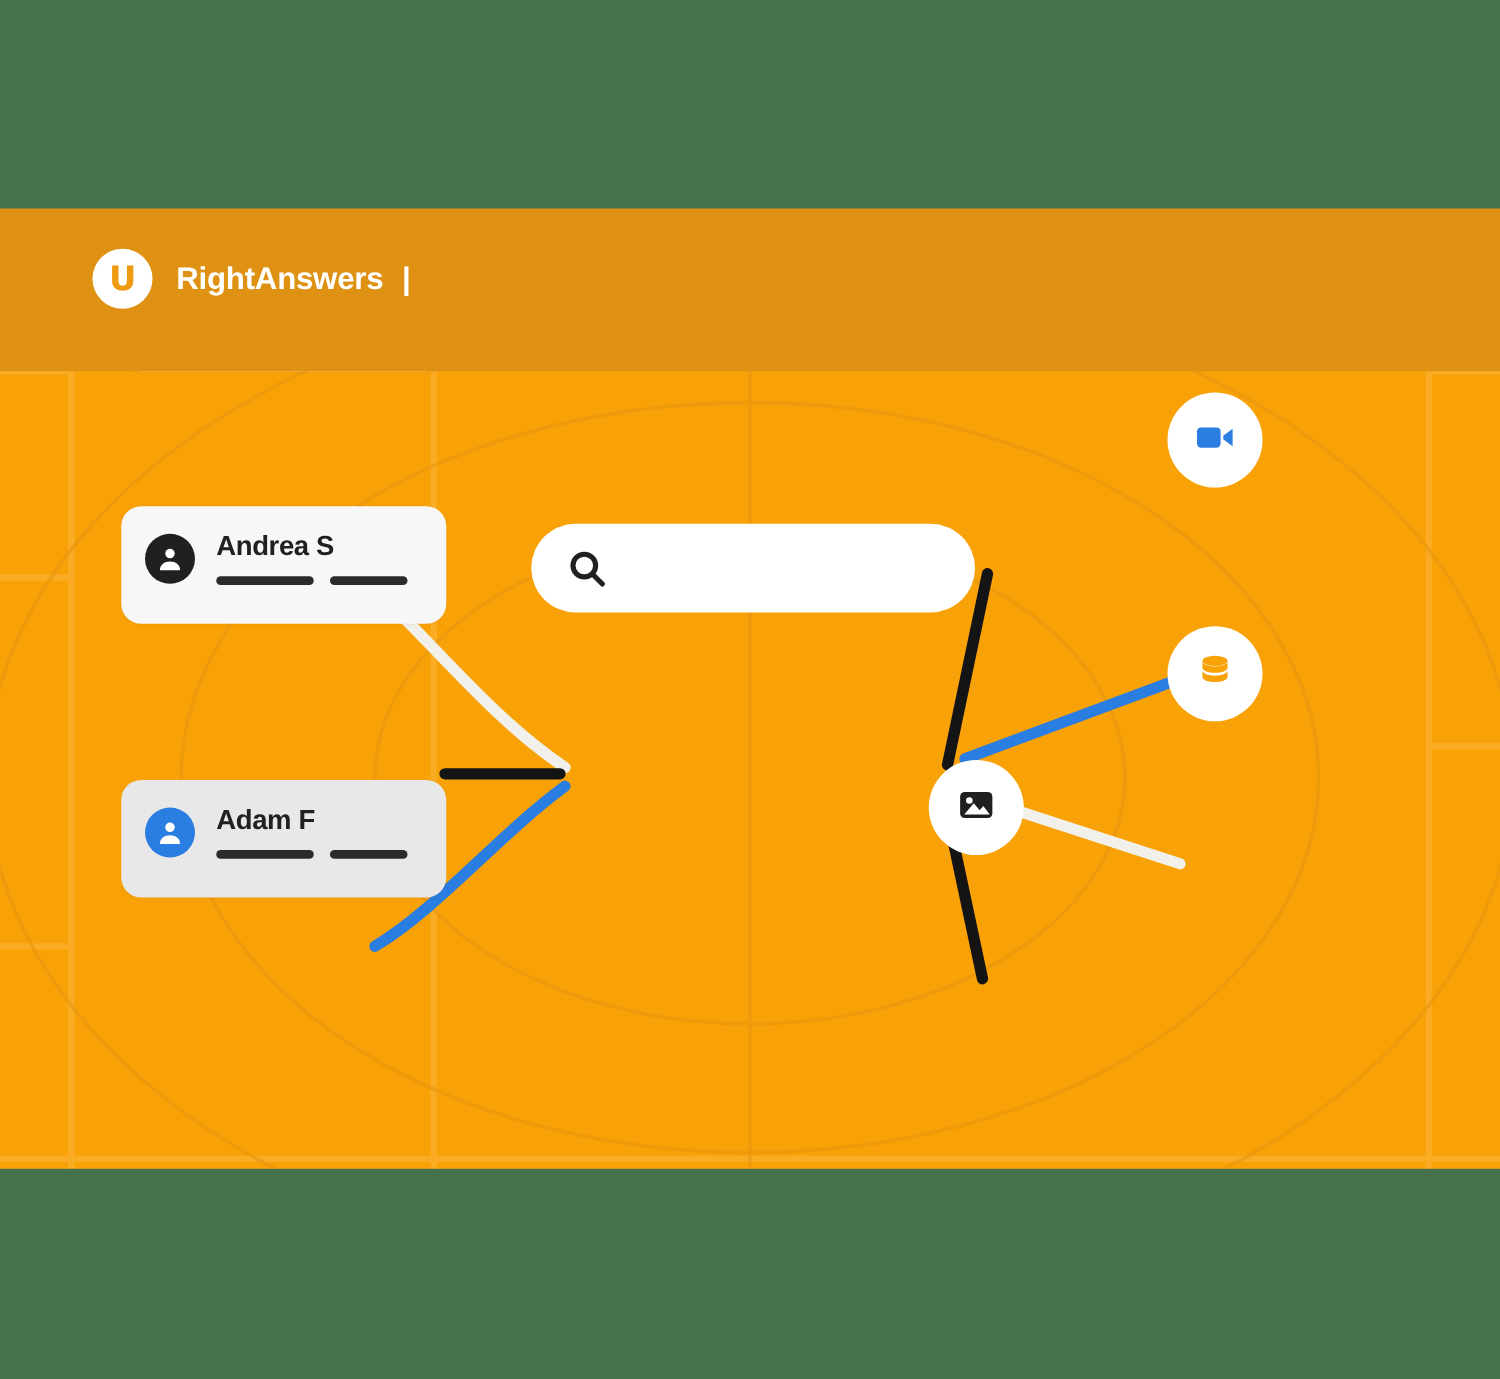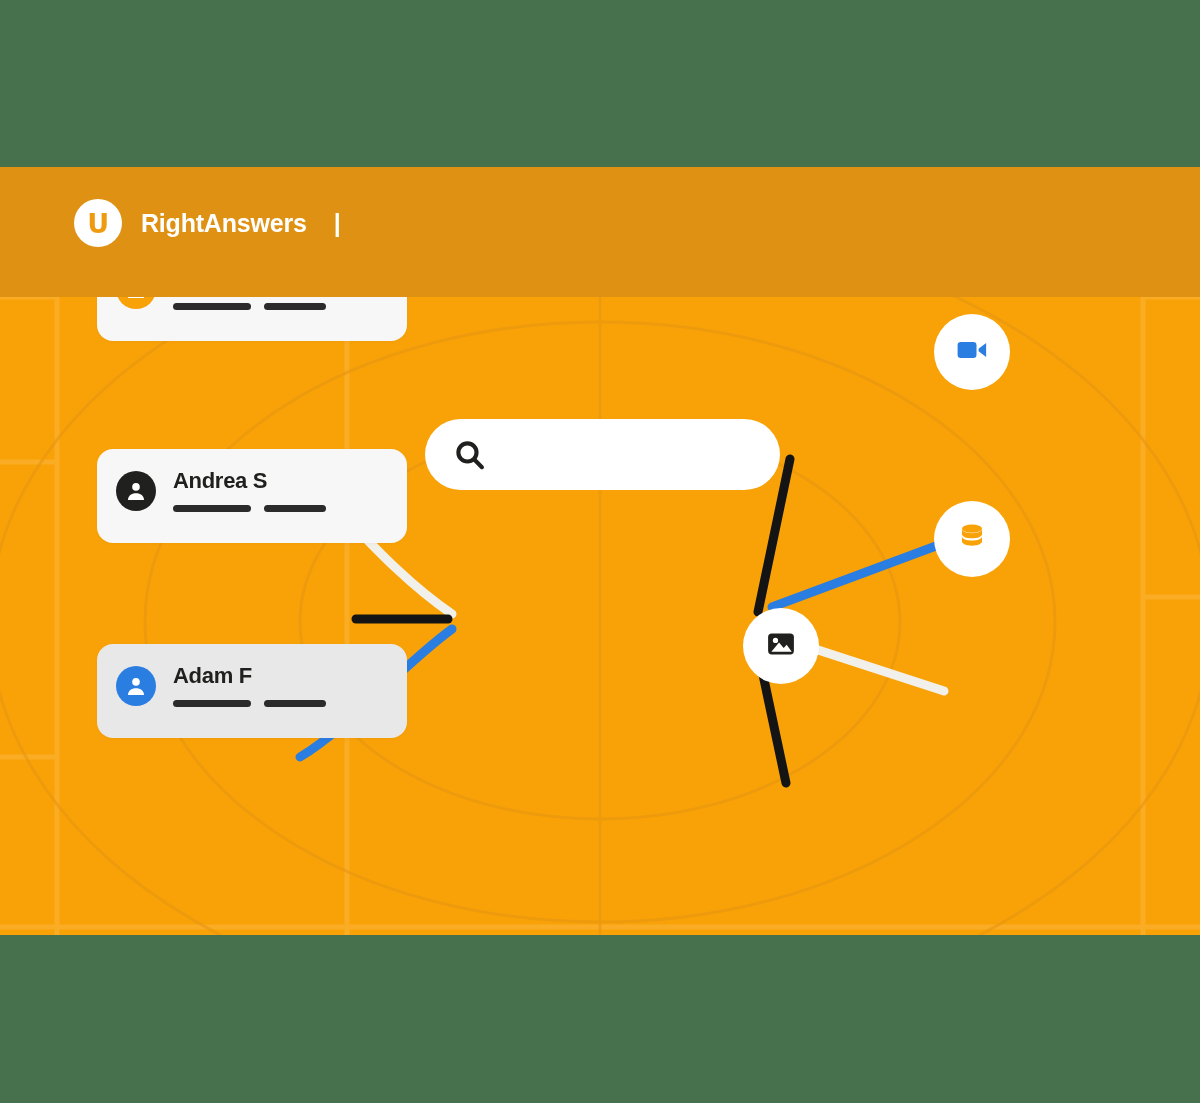--- a/index.html
+++ b/index.html
@@ -83,21 +83,21 @@
     position: absolute;
     left: 141px;
     top: 42px;
     color: #ffffff;
     font-size: 25px;
     font-weight: bold;
     letter-spacing: -0.2px;
     white-space: nowrap;
     display: flex;
     align-items: baseline;
-    gap: 12px;
+    gap: 0;
   }
   #header-title .brand { }
   #header-title .sep {
     padding: 0 18px 0 15px;
     font-weight: bold;
   }
   #header-title .sub { }
 
   
   #graph {
@@ -105,28 +105,27 @@
     left: 0;
     top: 167px;
     width: 1200px;
     height: 768px;
     z-index: 3;
   }
 
   
   .person-card {
     position: absolute;
-    width: 310px;
+    width: 260px;
     height: 94px;
     border-radius: 16px;
     background: #f7f7f7;
     z-index: 5;
     box-sizing: border-box;
     box-shadow: 0 1px 3px rgba(120,70,0,0.06);
-    margin-top: 44px;
   }
   .person-card.selected {
     background: #e8e8e8;
   }
   .person-card .avatar {
     position: absolute;
     left: 19px;
     top: 22px;
     width: 40px;
     height: 40px;
@@ -157,21 +156,21 @@
   .bar {
     height: 7px;
     border-radius: 4px;
     background: #2b2b2b;
   }
   .bar.long  { width: 78px; }
   .bar.short { width: 62px; }
 
   #card-kyle   { left: 97px;  top: 203px; }
   #card-andrea { left: 97px;  top: 405px; }
-  #card-adam   { left: 97px;  top: 600px; }
+  #card-adam   { left: 97px;  top: 624px; }
 
   
   #search-pill {
     position: absolute;
     left: 425px;
     top: 419px;
     width: 355px;
     height: 71px;
     border-radius: 36px;
     background: #ffffff;

